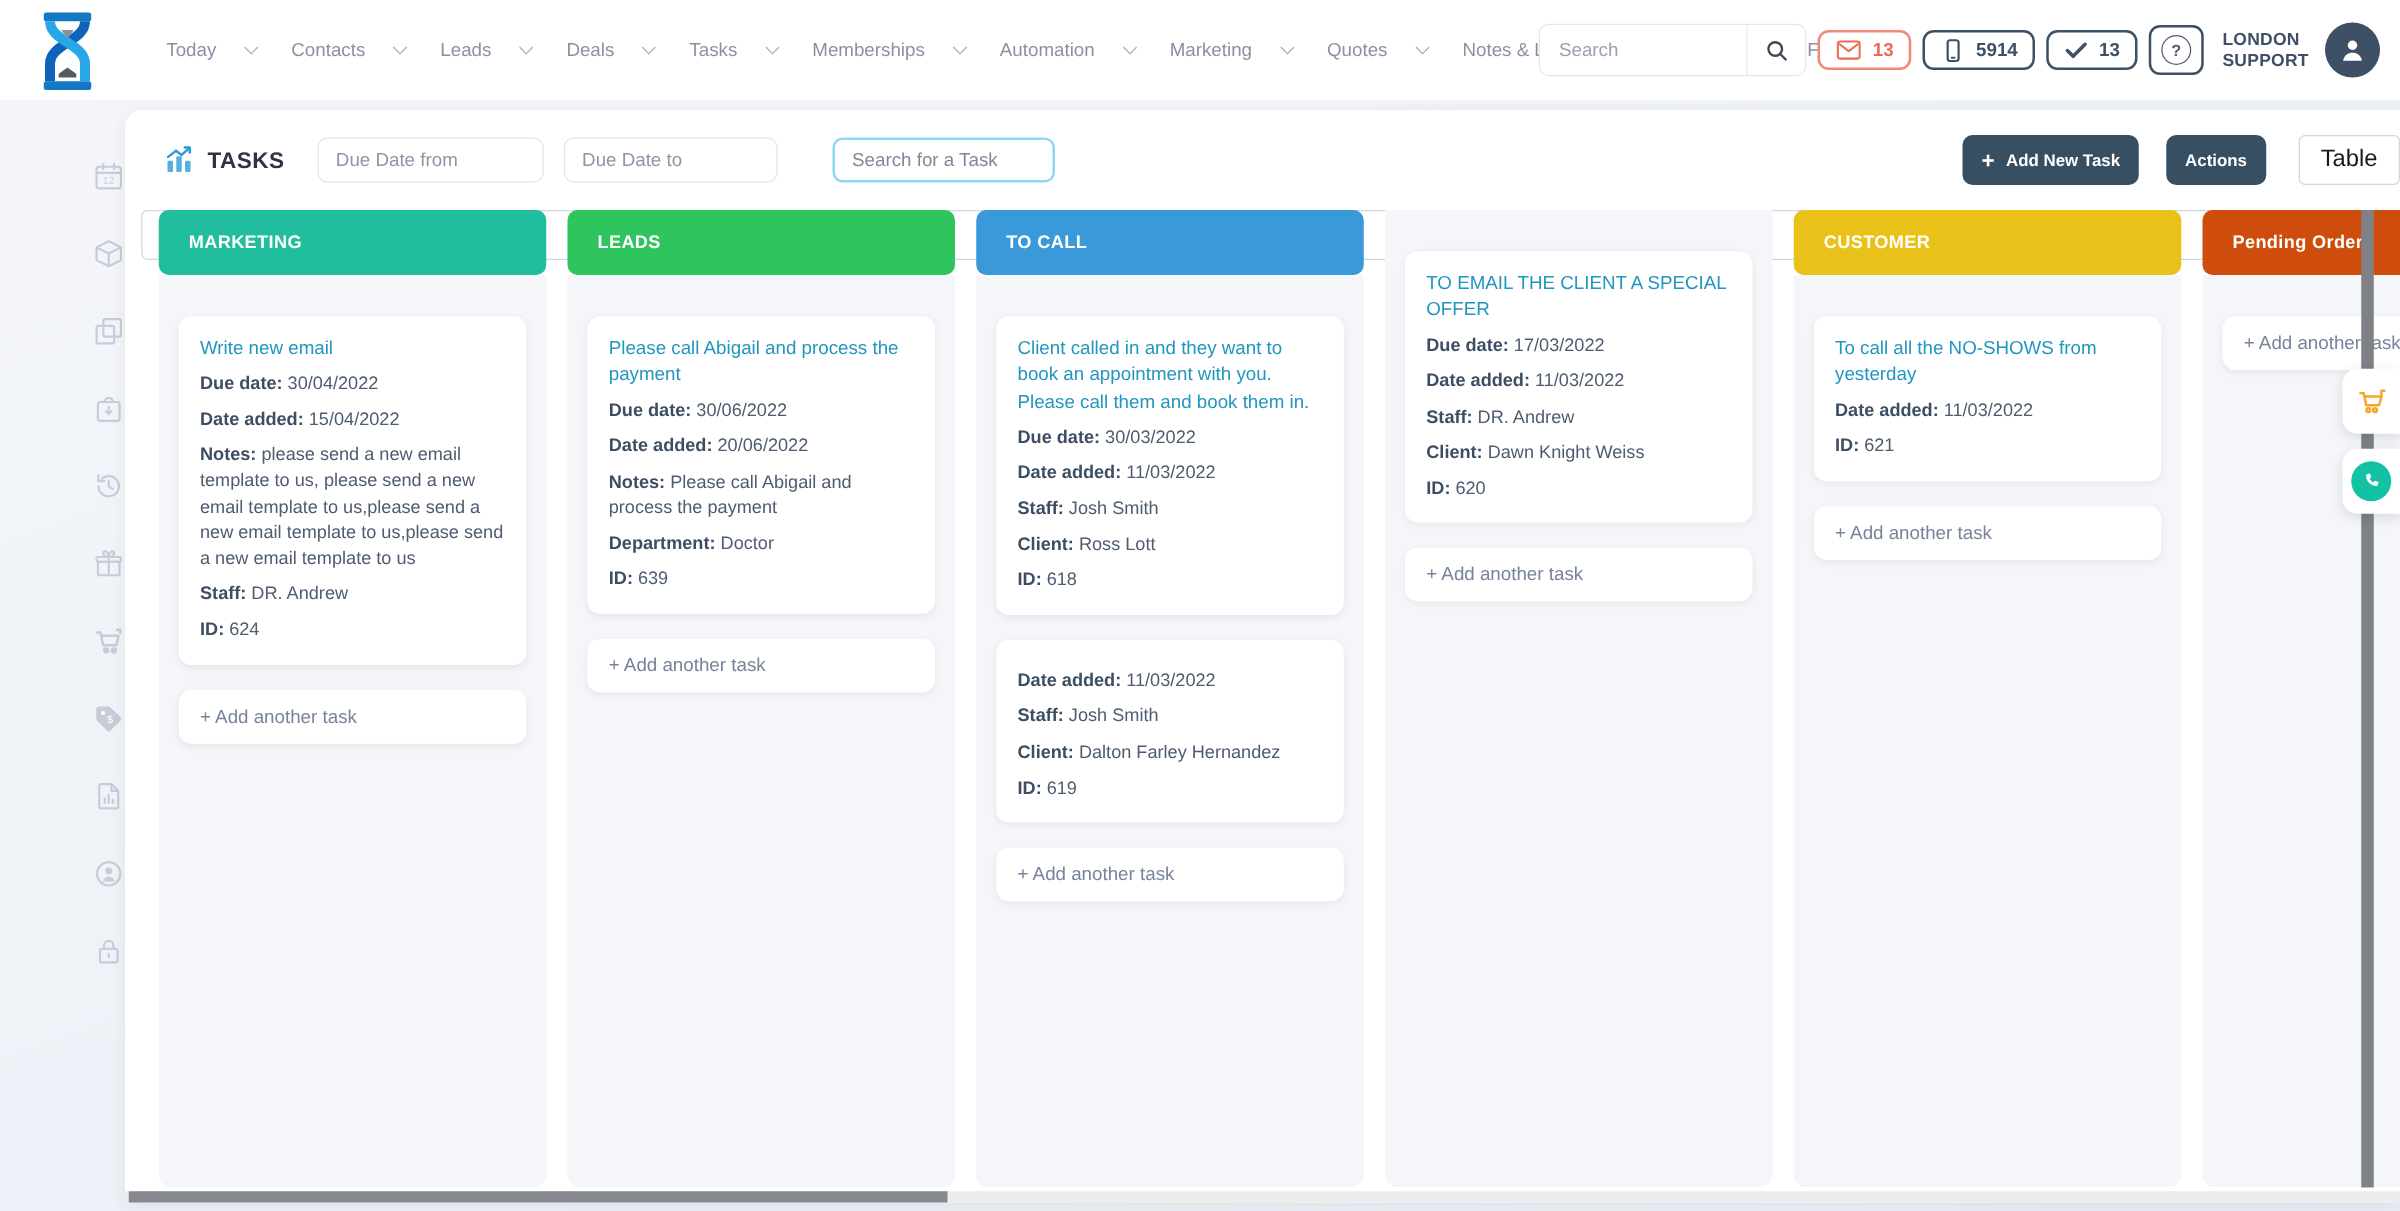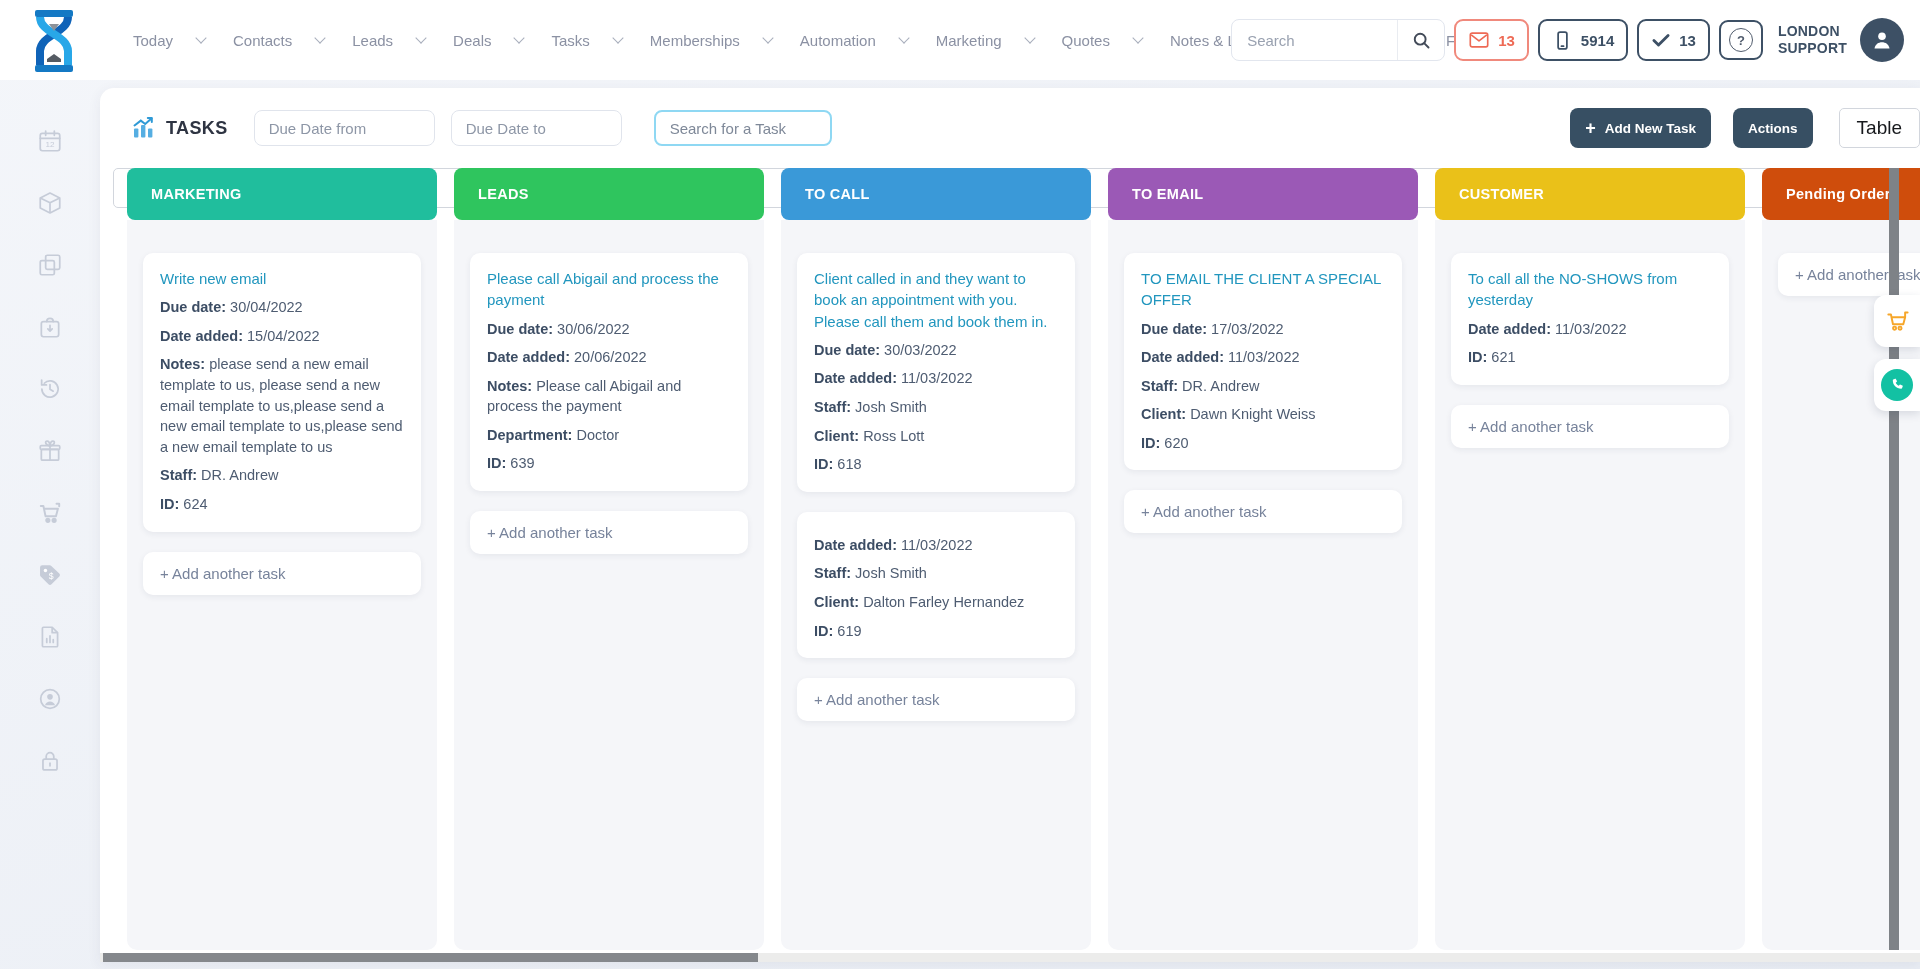--- a/index.html
+++ b/index.html
@@ -16,50 +16,50 @@
   .chev{width:7px;height:7px;border-right:1.5px solid #a8aebc;border-bottom:1.5px solid #a8aebc;
         transform:rotate(45deg);margin-top:-4px}
   .nav-right{position:absolute;right:16px;top:0;height:80px;display:flex;align-items:center;gap:9px}
   .search-box{width:212px;height:40px;border:1px solid #e2e6ee;border-radius:8px;display:flex;
               align-items:center;background:#fff;overflow:hidden}
   .search-box input{border:0;outline:0;flex:1;min-width:0;padding:0 8px 0 15px;
                     font:15px "Liberation Sans",sans-serif;color:#3a4352}
   .search-box input::placeholder{color:#99a1b0}
   .search-btn{width:46px;height:100%;display:flex;align-items:center;justify-content:center;
               border-left:1px solid #e9ecf1;cursor:pointer;color:#434b59}
-  .badge{height:42px;border:2px solid #3d5065;border-radius:9px;display:flex;align-items:center;gap:8px;
+  .badge{height:32px;border:2px solid #3d5065;border-radius:9px;display:flex;align-items:center;gap:8px;
          padding:0 12px;color:#3d5065;font-weight:700;font-size:15px;cursor:pointer;background:#fff;box-sizing:border-box}
   .badge.email{border-color:#f0897c;color:#ee6a55}
   .help-btn{width:44px;height:40px;border:2px solid #3d5065;border-radius:9px;display:flex;align-items:center;
             justify-content:center;cursor:pointer;background:#fff;box-sizing:border-box}
   .help-q{width:22px;height:22px;border:1.6px solid #515c6d;border-radius:50%;color:#515c6d;font-size:13px;
           font-weight:700;display:flex;align-items:center;justify-content:center}
   .account-name{color:#3d5065;font-weight:700;font-size:14px;line-height:1.18;margin:0 4px 0 6px;letter-spacing:.2px}
   .avatar{width:44px;height:44px;border-radius:50%;background:#3d5065;display:flex;align-items:center;
           justify-content:center;cursor:pointer}
 
   
   .sidebar{position:absolute;left:0;top:80px;width:100px;bottom:0;display:flex;flex-direction:column;
-           align-items:center;padding-top:48px;gap:36px}
+           align-items:flex-end;padding-top:48px;gap:36px}
   .side-icon{width:26px;height:26px;color:#c6ccd8;cursor:pointer}
   .side-icon svg{width:26px;height:26px}
 
   
   .main-panel{position:absolute;left:100px;top:88px;right:0;bottom:7px;background:#fff;
               border-radius:14px 0 0 0;box-shadow:0 3px 14px rgba(50,60,90,.07);overflow:hidden}
   .toolbar{position:absolute;top:0;left:0;right:0;height:80px;display:flex;align-items:center;padding-left:32px}
   .tasks-title{display:flex;align-items:center;gap:10px;font-size:18px;font-weight:700;color:#2e3442;letter-spacing:.4px}
   .filters{display:flex;gap:36px;margin-left:56px;font-size:15px;color:#3f4757}
   .filter{cursor:pointer;white-space:nowrap}
   .inp{height:36px;border:1px solid #e0e4ec;border-radius:8px;padding:0 14px;box-sizing:border-box;
        font:15px "Liberation Sans",sans-serif;color:#3a4352;background:#fff;outline:0}
   .inp::placeholder{color:#8d96a6}
   .inp.date{width:181px;margin-left:26px}
   .inp.date2{width:171px;margin-left:16px}
-  .inp.task-search{width:178px;margin-left:32px;border:2px solid #8fd8f3}
+  .inp.task-search{width:178px;margin-left:44px;border:2px solid #8fd8f3}
   .inp.task-search::placeholder{color:#7e8898}
   .btn-dark{height:40px;border:0;border-radius:8px;background:#374f63;color:#fff;font-weight:700;font-size:13.5px;
             display:flex;align-items:center;gap:9px;padding:0 15px;cursor:pointer;font-family:inherit}
   .btn-dark.add{margin-left:auto}
   .btn-dark.actions{margin-left:22px}
   .plus{font-size:18px;font-weight:700;line-height:1}
   .btn-view{height:40px;border:1px solid #d2d6dd;border-radius:5px;background:#fff;color:#17191d;font-size:19px;
             padding:0 17px;cursor:pointer;font-family:inherit}
   .btn-view.table{margin-left:26px}
   .btn-view.board{margin-left:13px;margin-right:84px}
@@ -361,23 +361,20 @@
           <div class="task-card">
             <div class="task-field"><span class="lbl">Date added: </span><span>11/03/2022</span></div>
             <div class="task-field"><span class="lbl">Staff: </span><span>Josh Smith</span></div>
             <div class="task-field"><span class="lbl">Client: </span><span>Dalton Farley Hernandez</span></div>
             <div class="task-field"><span class="lbl">ID: </span><span>619</span></div>
           </div>
           <div class="add-card">+ Add another task</div>
         </div>
       </div>
       <div class="column">
-        <div class="col-header" style="background: rgb(155, 89, 182);">
-          <span>TO EMAIL</span>
-        </div>
         <div class="col-body">
           <div class="task-card">
             <div class="task-title">TO EMAIL THE CLIENT A SPECIAL OFFER</div>
             <div class="task-field"><span class="lbl">Due date: </span><span>17/03/2022</span></div>
             <div class="task-field"><span class="lbl">Date added: </span><span>11/03/2022</span></div>
             <div class="task-field"><span class="lbl">Staff: </span><span>DR. Andrew</span></div>
             <div class="task-field"><span class="lbl">Client: </span><span>Dawn Knight Weiss</span></div>
             <div class="task-field"><span class="lbl">ID: </span><span>620</span></div>
           </div>
           <div class="add-card">+ Add another task</div>

